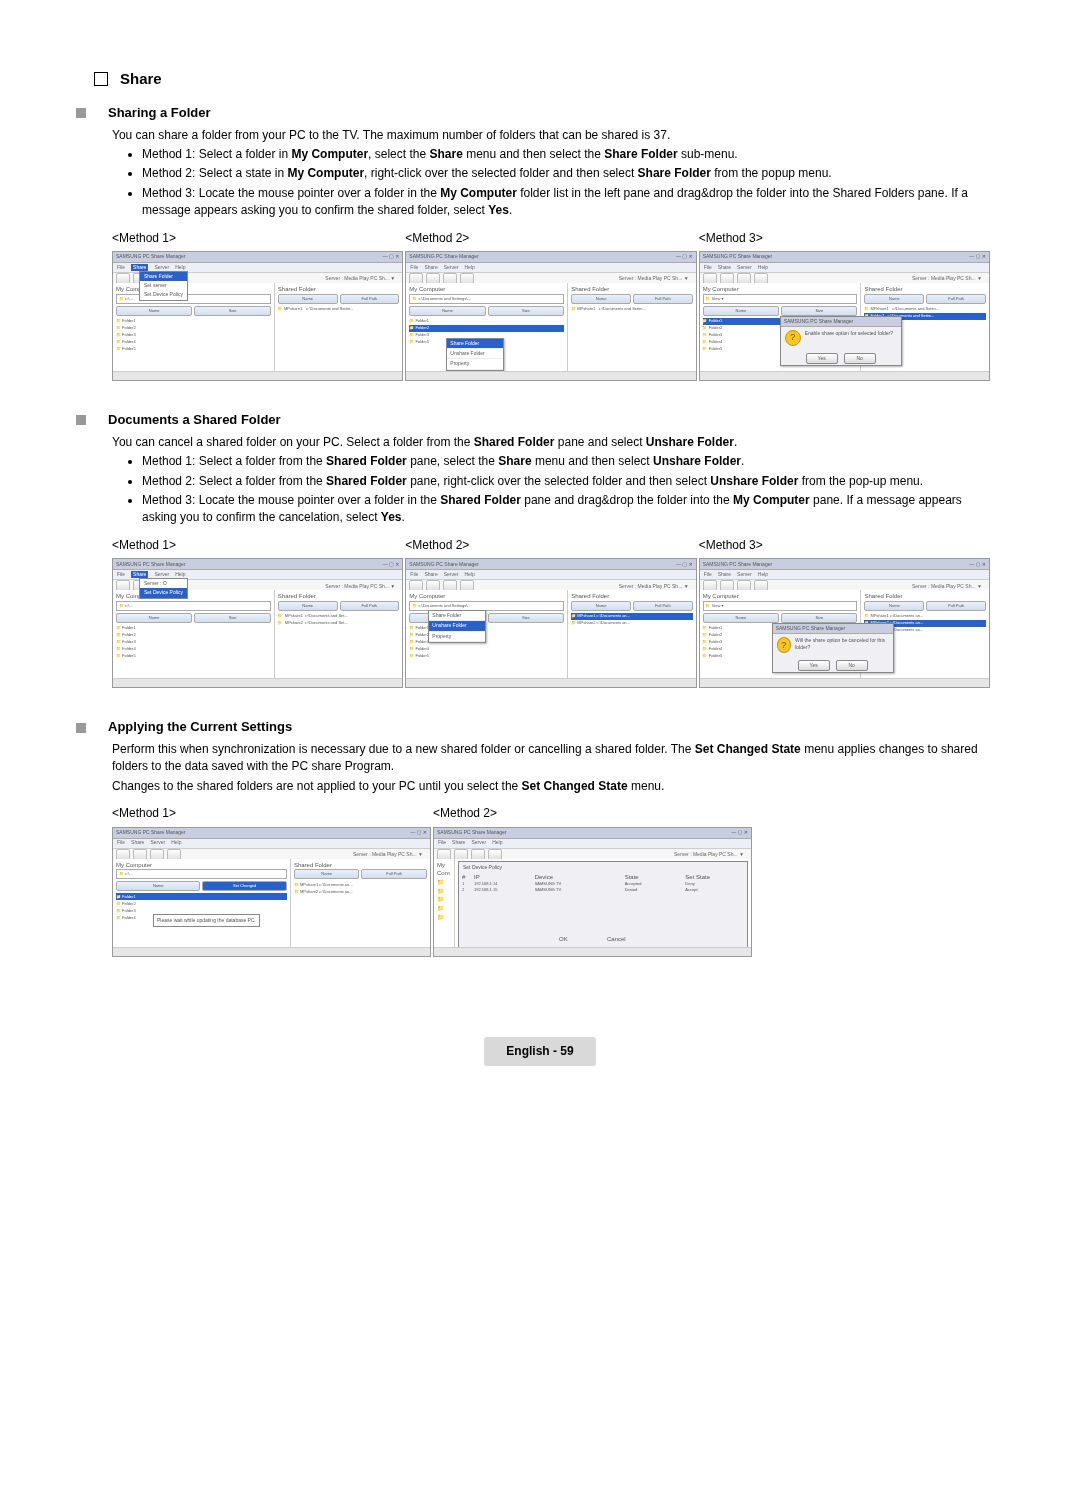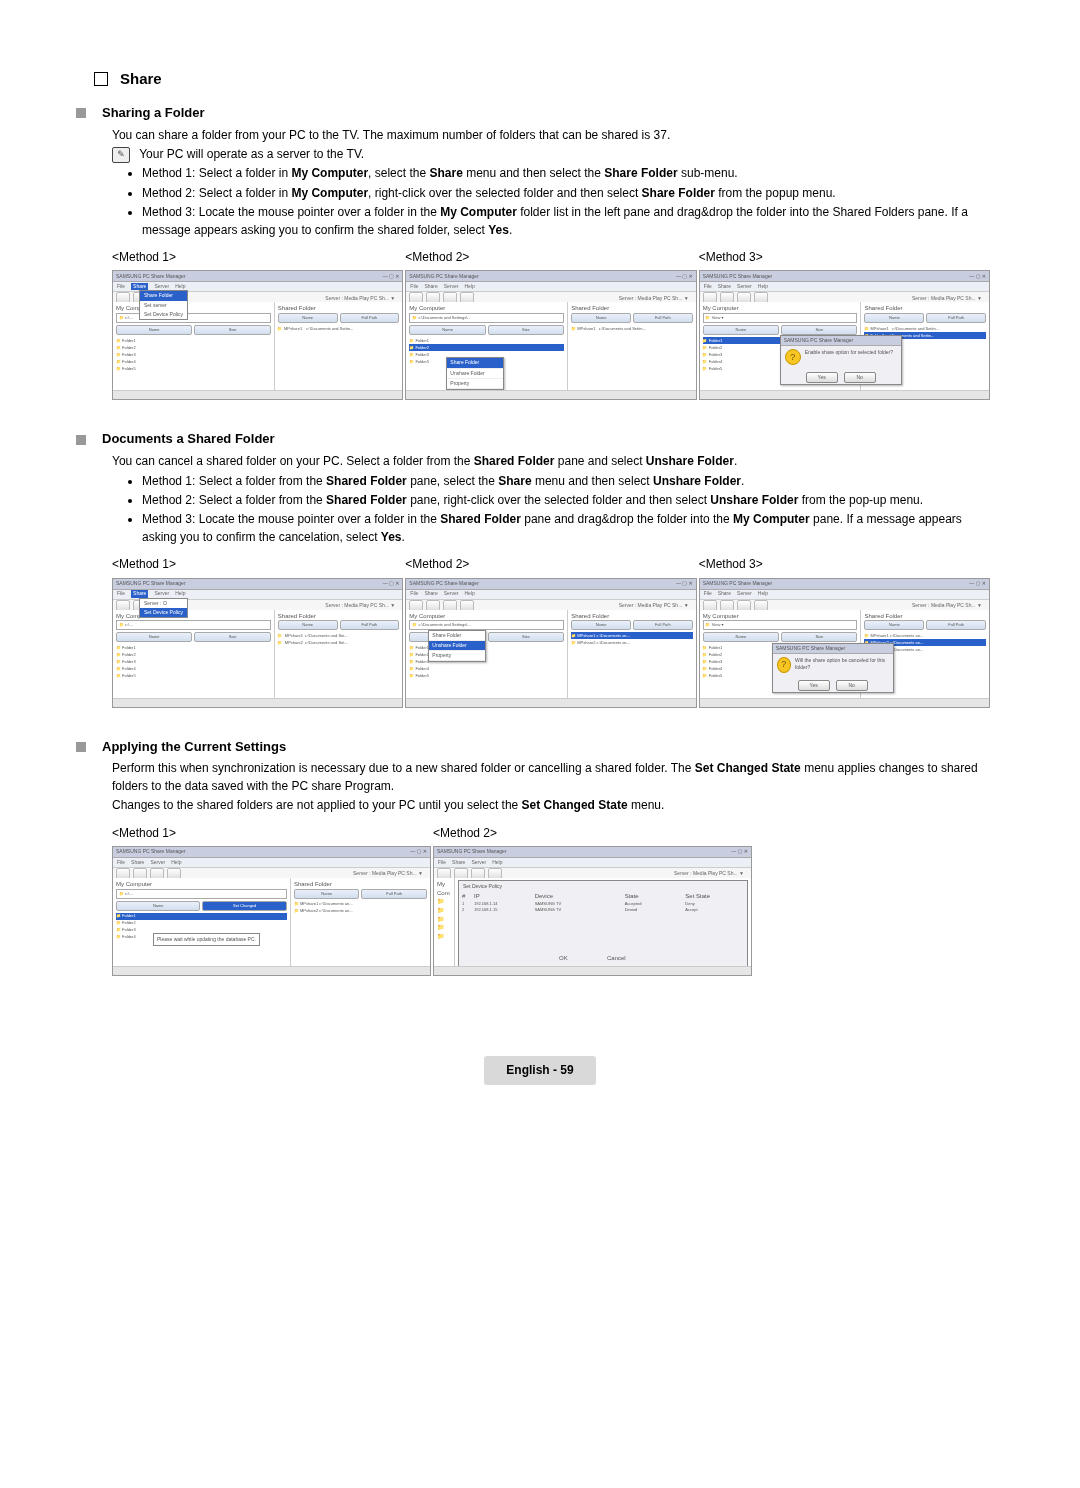--- a/index.html
+++ b/index.html
@@ -27,21 +27,21 @@
     border: 1.5px solid #000;
     position: relative;
     flex-shrink: 0;
   }
   .sub-heading {
     font-weight: bold;
     font-size: 13px;
     margin: 6px 0 4px 4px;
     display:flex;
     align-items:center;
-    gap:10px;
+    gap:16px;
   }
   .gray-box {
     display:inline-block;
     width:10px; height:10px;
     background:#999;
     flex-shrink:0;
     margin-left: -18px;
     margin-right:6px;
   }
   .subsection {
@@ -200,30 +200,26 @@
   <span class="checkbox-box"></span>
   <span>Share</span>
 </div>
 
 <div class="sub-heading">
   <span class="gray-box"></span>
   <span>Sharing a Folder</span>
 </div>
 <div class="subsection">
   <div class="para">You can share a folder from your PC to the TV. The maximum number of folders that can be shared is 37.</div>
-  <div class="para">
-    <span class="note-icon">✎</span>
-    <span>Your PC will operate as a server to the TV.</span>
-  </div>
   <ul class="bullets">
     <li>
       <span>Method 1: Select a folder in </span><span class="bold">My Computer</span><span>, select the </span><span class="bold">Share</span><span> menu and then select the </span><span class="bold">Share Folder</span><span> sub-menu.</span>
     </li>
     <li>
-      <span>Method 2: Select a folder in </span><span class="bold">My Computer</span><span>, right-click over the selected folder and then select </span><span class="bold">Share Folder</span><span> from the popup menu.</span>
+      <span>Method 2: Select a state in </span><span class="bold">My Computer</span><span>, right-click over the selected folder and then select </span><span class="bold">Share Folder</span><span> from the popup menu.</span>
     </li>
     <li>
       <span>Method 3: Locate the mouse pointer over a folder in the </span><span class="bold">My Computer</span><span> folder list in the left pane and drag&amp;drop the folder into the Shared Folders pane. If a message appears asking you to confirm the shared folder, select </span><span class="bold">Yes</span><span>.</span>
     </li>
   </ul>
 
   <div class="methods-row">
 
     <div class="method-col">
       <div class="method-label">&lt;Method 1&gt;</div>

